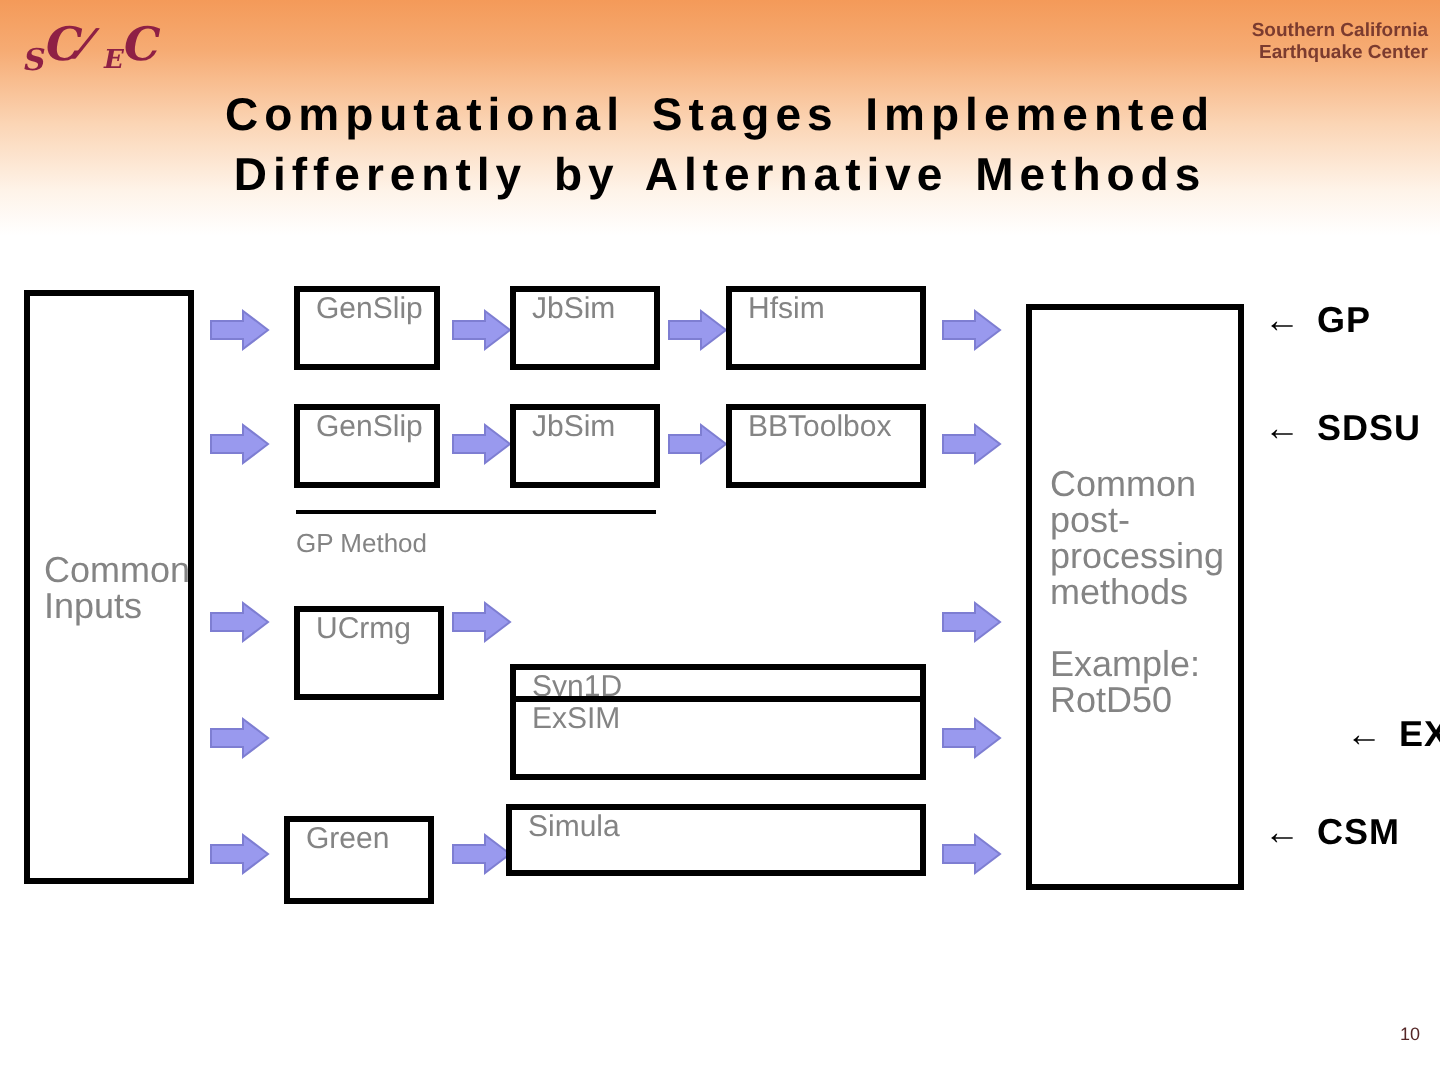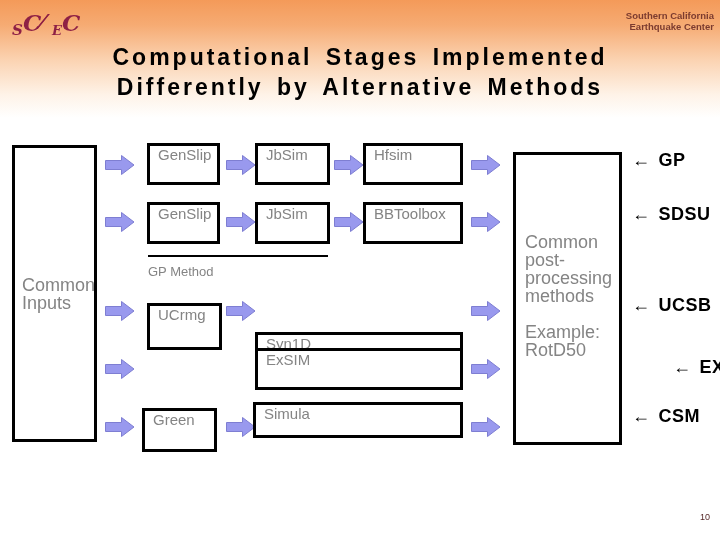--- a/index.html
+++ b/index.html
@@ -165,23 +165,20 @@
     <div>Common post-processing methods</div>
     <div class="pp-example">Example: RotD50</div>
   </div>
 
   <div class="mlabel" style="top:150px;">
     <span class="ar">←</span><span>GP</span>
   </div>
   <div class="mlabel" style="top:204px;">
     <span class="ar">←</span><span>SDSU</span>
   </div>
-  <div class="mlabel" style="top:295px;">
-    <span class="ar">←</span><span>UCSB</span>
-  </div>
   <div class="mlabel" style="top:357px;margin-left:41px;">
     <span class="ar">←</span><span>EXSIM</span>
   </div>
   <div class="mlabel" style="top:406px;">
     <span class="ar">←</span><span>CSM</span>
   </div>
 
   <div class="pageno">10</div>
 
 </div>

